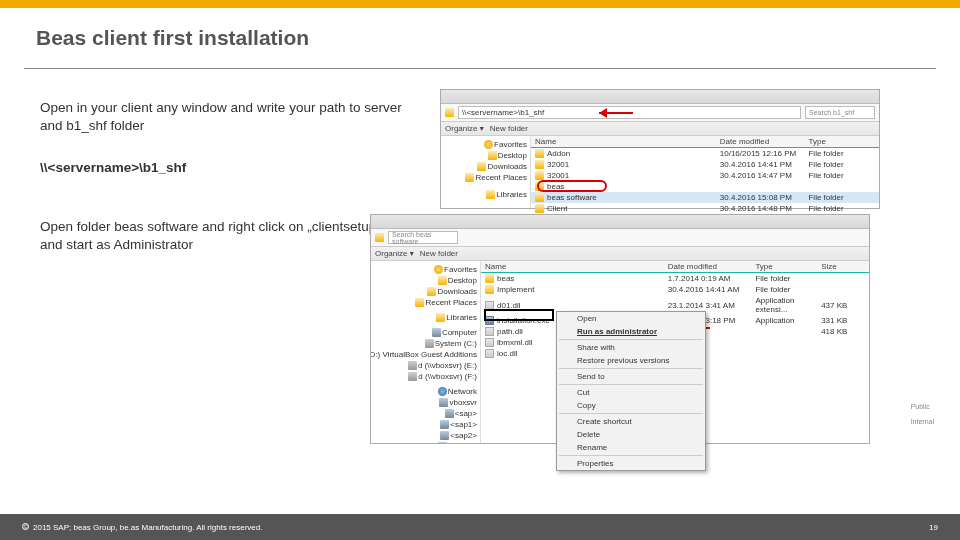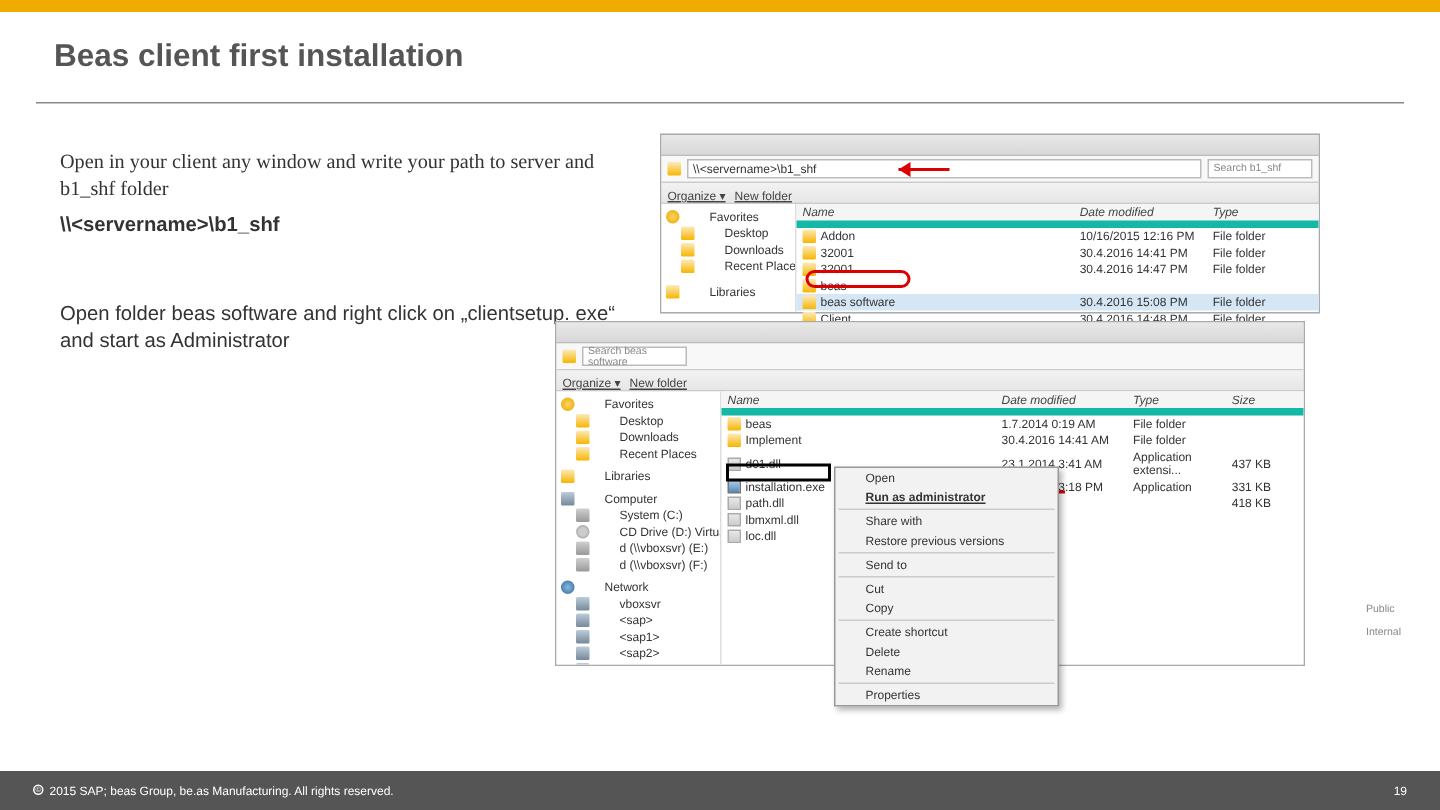--- a/index.html
+++ b/index.html
@@ -31,21 +31,21 @@
     display: flex;
     padding: 30px 24px 0 40px;
     gap: 20px;
   }
   .left-col {
     flex: 0 0 380px;
     color: #333;
     font-size: 13.5px;
     line-height: 1.35;
   }
-  .para-gap { margin-bottom: 6px; font-family: Liberation Serif, serif; }
+  .para-gap { margin-bottom: 24px; }
   .path-line { font-size: 13.5px; margin-bottom: 40px; }
   .right-col {
     flex: 1;
     position: relative;
   }
   .explorer {
     background: #f3f3f0;
     border: 1px solid #aaa;
     position: absolute;
     font-size: 8px;
@@ -113,45 +113,45 @@
     padding: 0 3px;
     display: flex;
     align-items: center;
   }
   .toolbar {
     height: 14px;
     background: linear-gradient(#f2f2f2,#e6e6e6);
     border-bottom: 1px solid #ccc;
     padding: 0 4px;
     display: flex;
-    align-items: flex-end;
+    align-items: center;
     gap: 6px;
     font-size: 8px;
     color: #444;
-    text-decoration: underline;
   }
   .ex-body {
     display: flex;
     height: calc(100% - 46px);
     background: #fff;
   }
   .tree {
     width: 90px;
     border-right: 1px solid #ddd;
     padding: 3px 3px;
     font-size: 8px;
     color: #333;
     overflow: hidden;
   }
   .tree-item {
     display: flex;
     align-items: center;
-    gap: 20px;
+    gap: 1px;
     padding: 1px 0;
     white-space: nowrap;
+    justify-content: flex-end;
   }
   .ico {
     width: 9px;
     height: 9px;
     display: inline-block;
     flex-shrink: 0;
   }
   .ico-folder { background: linear-gradient(#fceabb,#f8b500); border-radius: 1px; }
   .ico-star { background: radial-gradient(#ffd75e,#e8a300); border-radius: 50%; }
   .ico-drive { background: linear-gradient(#d0d0d0,#999); border-radius: 1px; }
@@ -160,24 +160,23 @@
   .ico-disc { background: radial-gradient(#ccc 40%,#888); border-radius: 50%; }
   .ico-exe { background: linear-gradient(#a8c8e8,#5a8abf); border: 1px solid #777; }
   .ico-dll { background: linear-gradient(#e8e8e8,#ccc); border: 1px solid #aaa; }
   .file-list {
     flex: 1;
     font-size: 8px;
   }
   .flist-header {
     display: flex;
     background: #f5f5f5;
-    border-bottom: 5px solid #14b8a6;
+    border-bottom: 1px solid #14b8a6;
     padding: 1px 4px;
     color: #444;
-    font-style: italic;
   }
   .col-name { flex: 2.5; }
   .col-date { flex: 1.2; }
   .col-type { flex: 0.9; }
   .col-size { flex: 0.6; text-align: left; }
   .flist-row {
     display: flex;
     padding: 1px 4px;
     align-items: center;
   }

